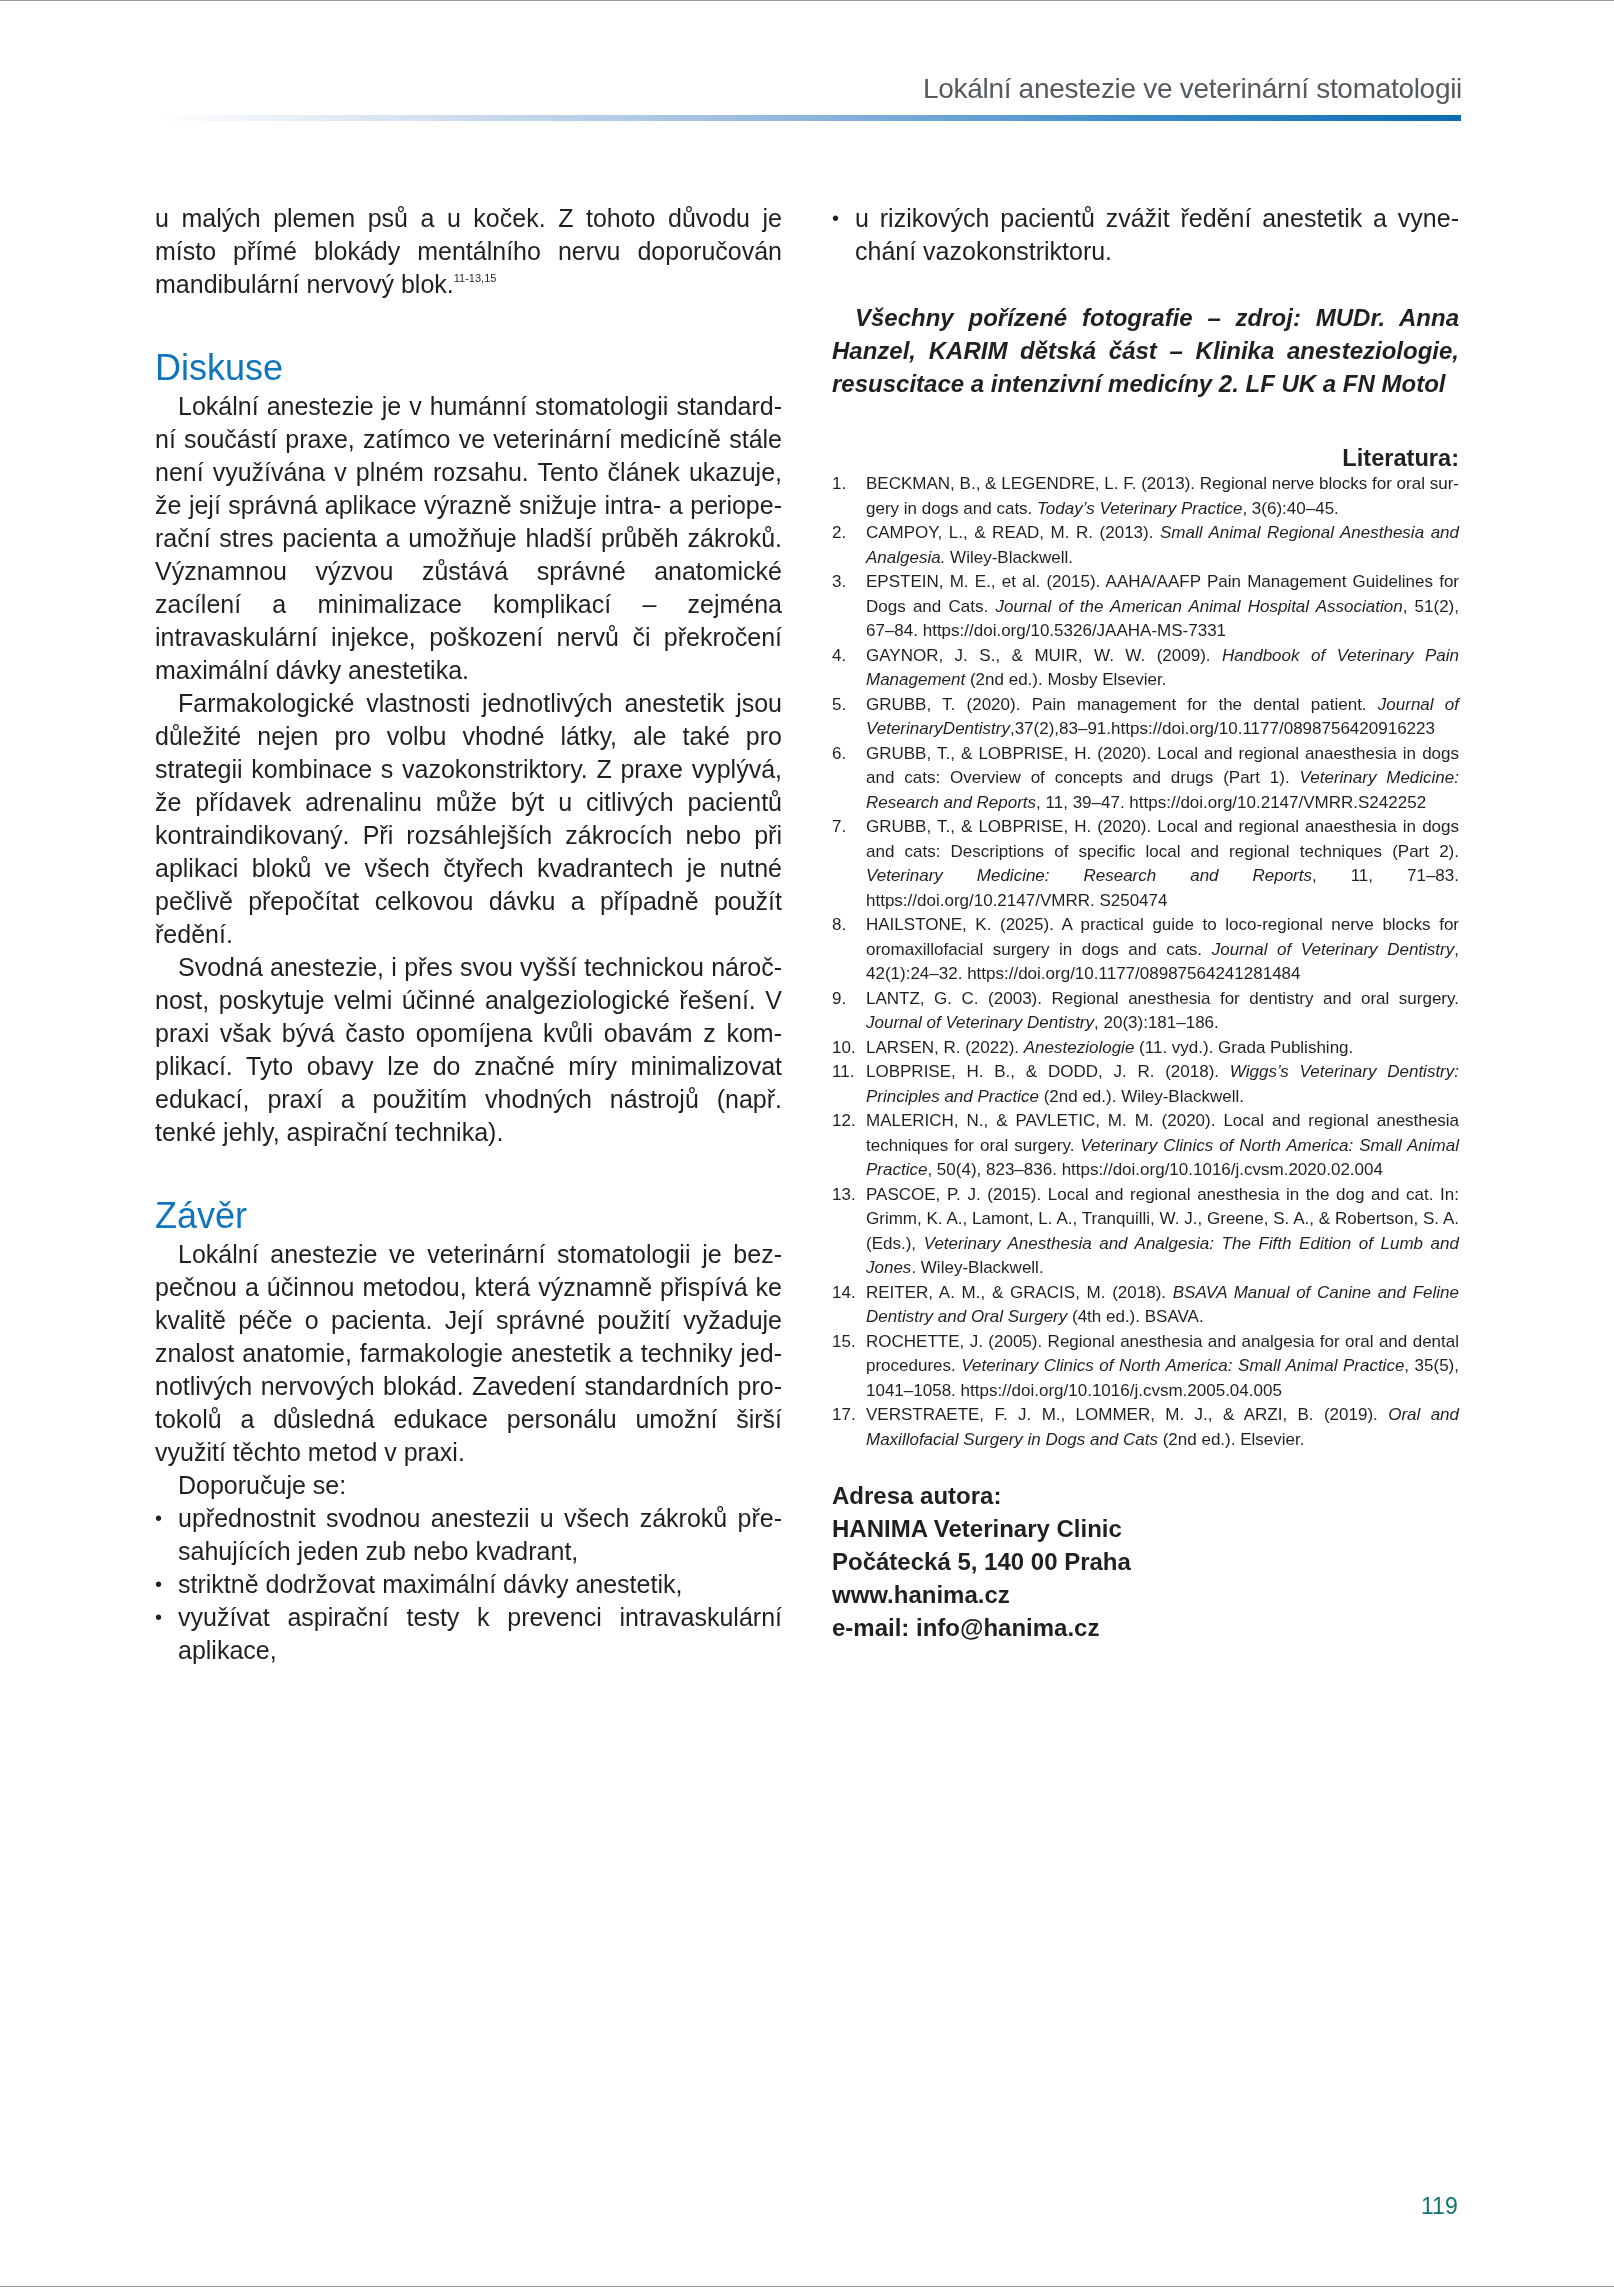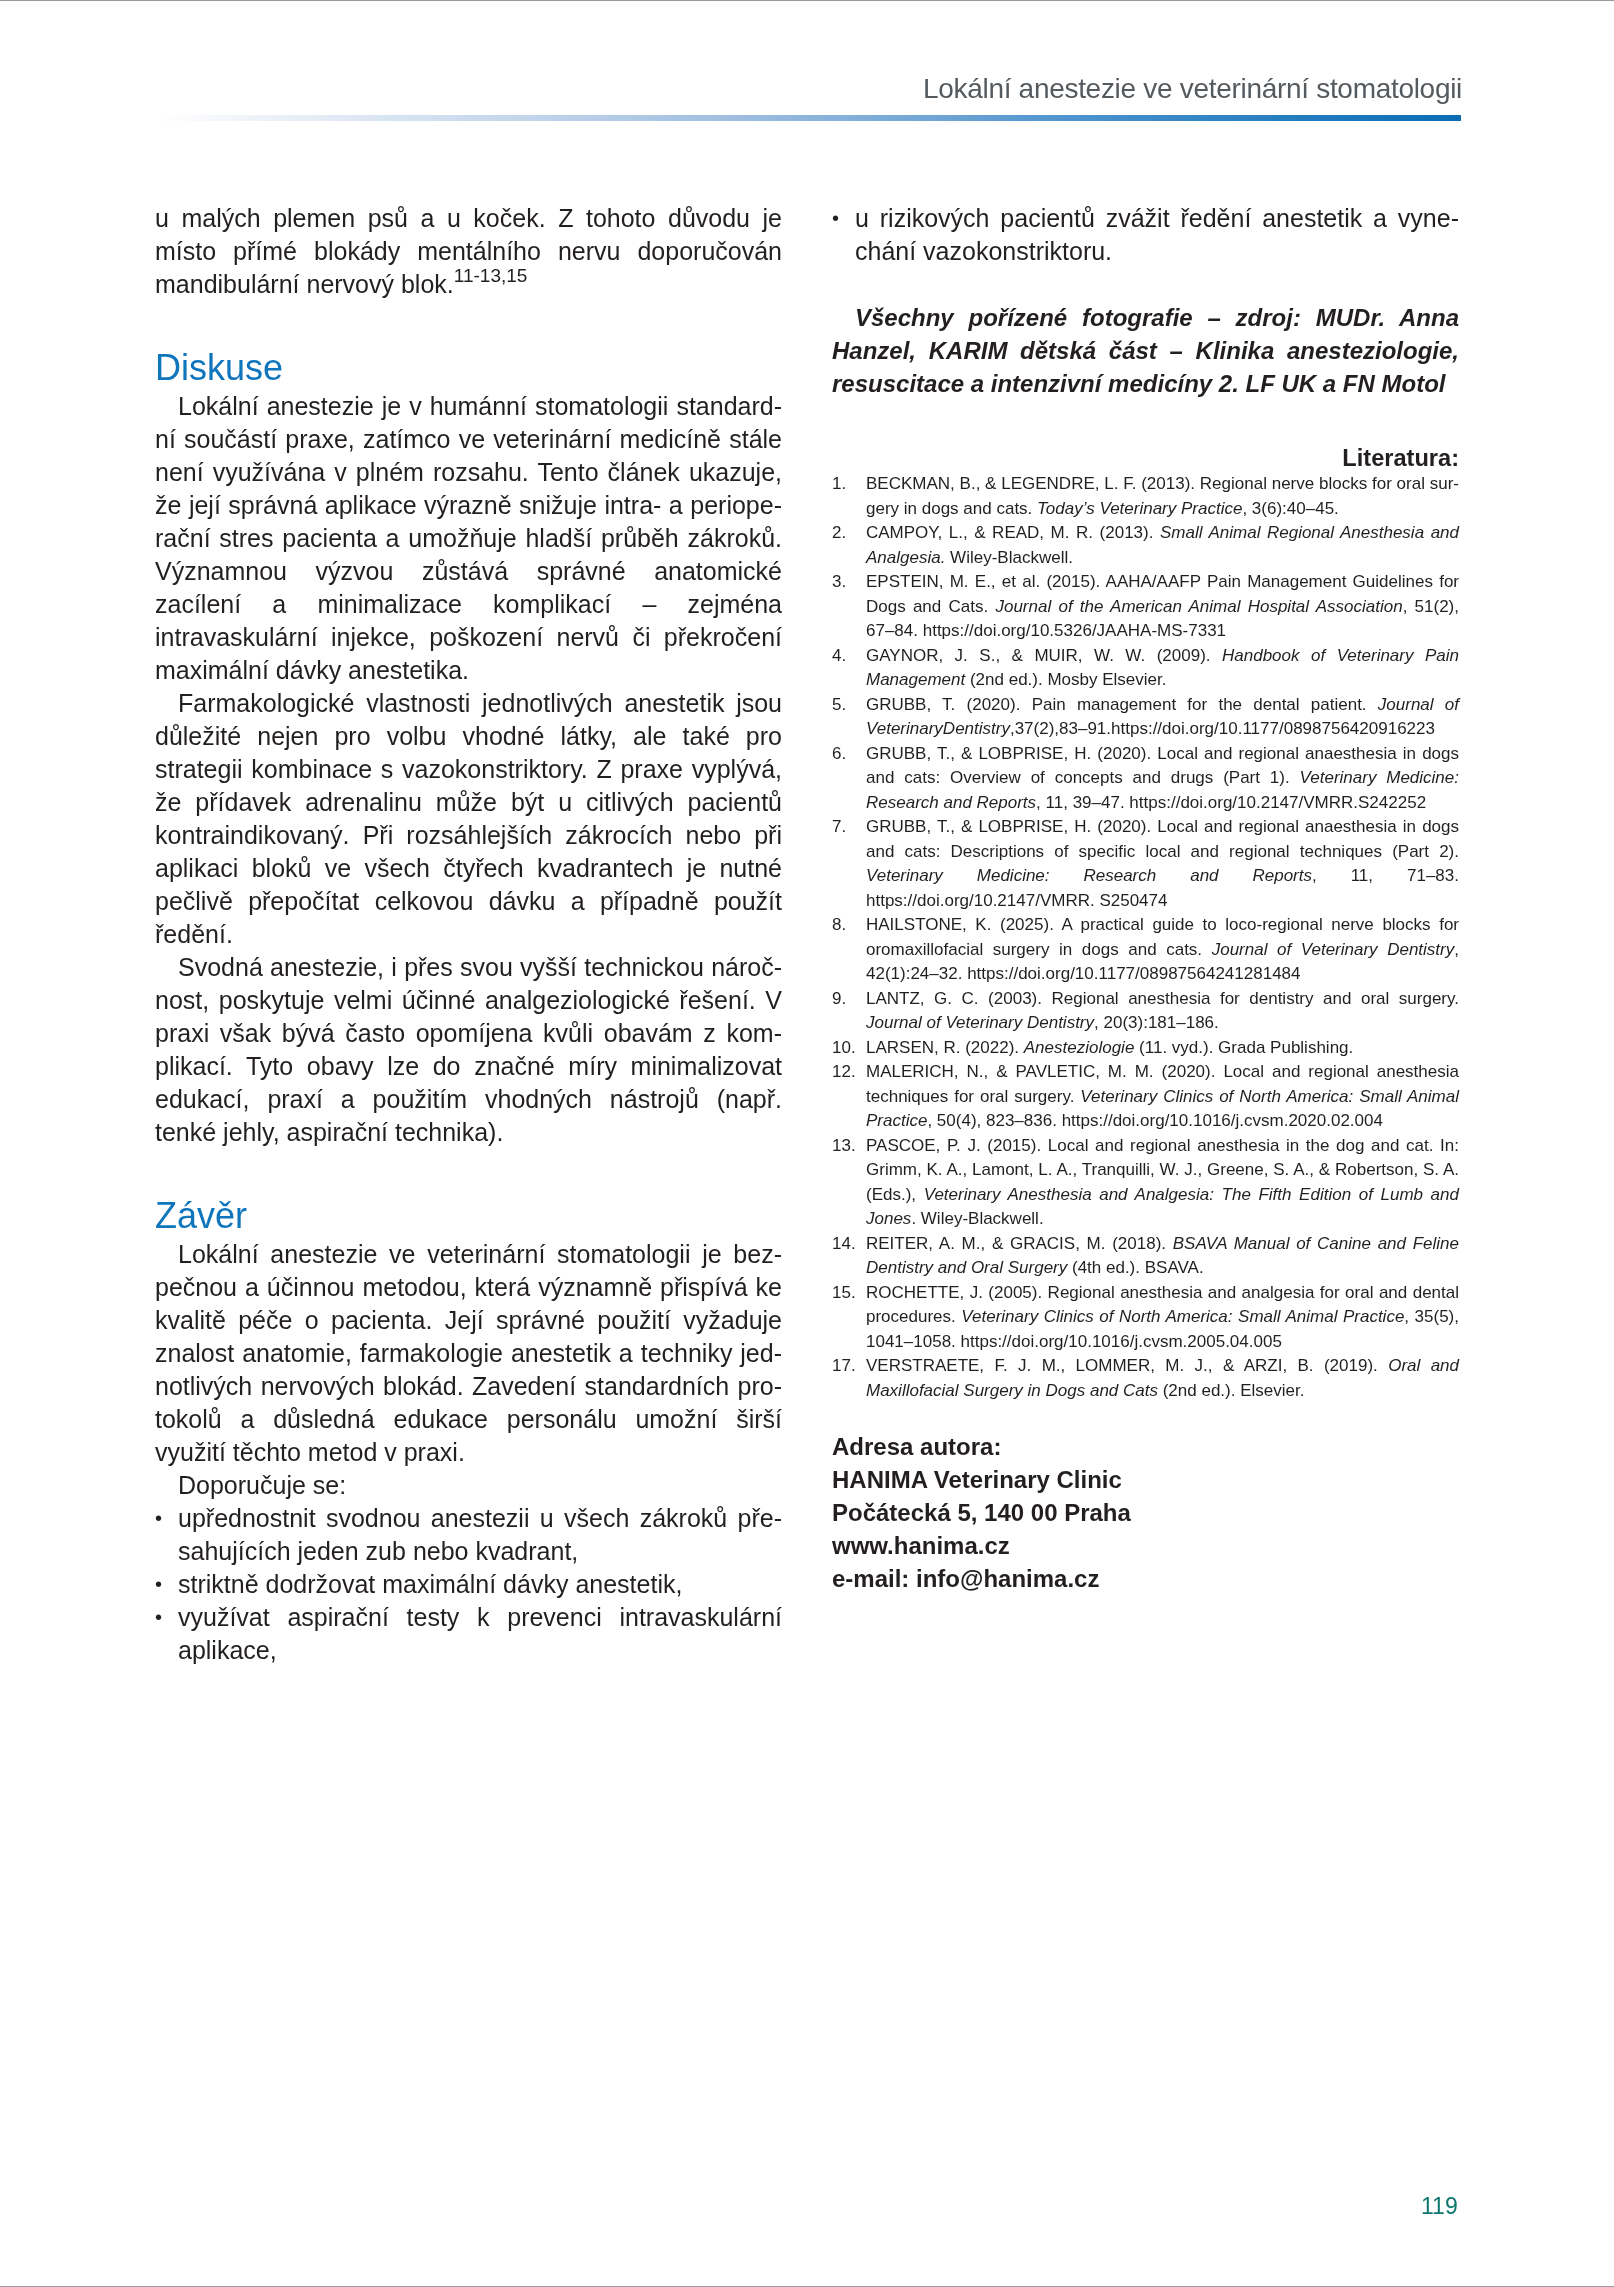--- a/index.html
+++ b/index.html
@@ -9,21 +9,21 @@
                  box-sizing: border-box; border-top: 0.9px solid #999; border-bottom: 0.9px solid #999; pointer-events: none; }
   .running-head { position: absolute; right: 153px; top: 73px; font-size: 28px; color: #555a5f;
                   font-weight: normal; letter-spacing: -0.3px; white-space: nowrap; }
   .head-rule { position: absolute; left: 155px; top: 115px; width: 1306px; height: 6.4px;
                background: linear-gradient(to right, #ffffff 0%, #dfe8f4 15%, #9dbde0 45%, #3f8cca 75%, #0a6db3 100%); }
   .col { position: absolute; top: 202px; width: 627px; }
   .col-left { left: 155px; }
   .col-right { left: 832px; }
   p.body { margin: 0; font-size: 25px; line-height: 33px; text-align: justify; hyphens: manual; }
   p.body.indent { text-indent: 23px; }
-  sup.ref { font-size: 19px; line-height: 0; vertical-align: 11px; }
+  sup.ref { font-size: 11px; line-height: 0; vertical-align: 11px; }
   h2.section { margin: 0; color: #0f75bc; font-weight: normal; font-size: 36px; line-height: 44px; }
   ul.bullets { list-style: none; margin: 0; padding: 0; }
   ul.bullets li { position: relative; padding-left: 23px; font-size: 25px; line-height: 33px; text-align: justify; }
   ul.bullets li::before { content: "•"; position: absolute; left: 0; top: 0; font-size: 20px; }
   .photo-credit { margin: 0; font-size: 24px; line-height: 33px; font-weight: bold; font-style: italic;
                   text-align: justify; text-indent: 23px; }
   .lit-title { font-size: 23.6px; font-weight: bold; margin: 0 0 0 27px; line-height: 27px; }
   ol.refs { list-style: none; margin: 0; padding: 0; }
   ol.refs li { position: relative; padding-left: 34px; font-size: 17px; line-height: 24.5px; text-align: justify; }
   ol.refs li .num { position: absolute; left: 0; top: 0; }
@@ -69,20 +69,21 @@
     <li><span class="num">1.</span><span>BECKMAN, B., &amp; LEGENDRE, L. F. (2013). Regional nerve blocks for oral sur­gery in dogs and cats. </span><i>Today’s Veterinary Practice</i><span>, 3(6):40–45.</span></li>
     <li><span class="num">2.</span><span>CAMPOY, L., &amp; READ, M. R. (2013). </span><i>Small Animal Regional Anesthesia and Analgesia.</i><span> Wiley-Blackwell.</span></li>
     <li><span class="num">3.</span><span>EPSTEIN, M. E., et al. (2015). AAHA/AAFP Pain Management Guidelines for Dogs and Cats. </span><i>Journal of the American Animal Hospital Association</i><span>, 51(2), 67–84. https://doi.org/10.5326/JAAHA-MS-7331</span></li>
     <li><span class="num">4.</span><span>GAYNOR, J. S., &amp; MUIR, W. W. (2009). </span><i>Handbook of Veterinary Pain Management</i><span> (2nd ed.). Mosby Elsevier.</span></li>
     <li><span class="num">5.</span><span>GRUBB, T. (2020). Pain management for the dental patient. </span><i>Journal of VeterinaryDentistry</i><span>,37(2),83–91.https://doi.org/10.1177/0898756420916223</span></li>
     <li><span class="num">6.</span><span>GRUBB, T., &amp; LOBPRISE, H. (2020). Local and regional anaesthesia in dogs and cats: Overview of concepts and drugs (Part 1). </span><i>Veterinary Medicine: Research and Reports</i><span>, 11, 39–47. https://doi.org/10.2147/VMRR.S242252</span></li>
     <li><span class="num">7.</span><span>GRUBB, T., &amp; LOBPRISE, H. (2020). Local and regional anaesthesia in dogs and cats: Descriptions of specific local and regional techniques (Part 2). </span><i>Veterinary Medicine: Research and Reports</i><span>, 11, 71–83. https://doi.org/10.2147/VMRR. S250474</span></li>
     <li><span class="num">8.</span><span>HAILSTONE, K. (2025). A practical guide to loco-regional nerve blocks for oromaxillofacial surgery in dogs and cats. </span><i>Journal of Veterinary Dentistry</i><span>, 42(1):24–32. https://doi.org/10.1177/08987564241281484</span></li>
     <li><span class="num">9.</span><span>LANTZ, G. C. (2003). Regional anesthesia for dentistry and oral surgery. </span><i>Journal of Veterinary Dentistry</i><span>, 20(3):181–186.</span></li>
     <li><span class="num">10.</span><span>LARSEN, R. (2022). </span><i>Anesteziologie</i><span> (11. vyd.). Grada Publishing.</span></li>
+    <li><span class="num">11.</span><span>LOBPRISE, H. B., &amp; DODD, J. R. (2018). </span><i>Wiggs’s Veterinary Dentistry: Principles and Practice</i><span> (2nd ed.). Wiley-Blackwell.</span></li>
     <li><span class="num">12.</span><span>MALERICH, N., &amp; PAVLETIC, M. M. (2020). Local and regional anesthesia tech­niques for oral surgery. </span><i>Veterinary Clinics of North America: Small Animal Practice</i><span>, 50(4), 823–836. https://doi.org/10.1016/j.cvsm.2020.02.004</span></li>
     <li><span class="num">13.</span><span>PASCOE, P. J. (2015). Local and regional anesthesia in the dog and cat. In: Grimm, K. A., Lamont, L. A., Tranquilli, W. J., Greene, S. A., &amp; Robertson, S. A. (Eds.), </span><i>Veterinary Anesthesia and Analgesia: The Fifth Edition of Lumb and Jones</i><span>. Wiley-Blackwell.</span></li>
     <li><span class="num">14.</span><span>REITER, A. M., &amp; GRACIS, M. (2018). </span><i>BSAVA Manual of Canine and Feline Dentistry and Oral Surgery</i><span> (4th ed.). BSAVA.</span></li>
     <li><span class="num">15.</span><span>ROCHETTE, J. (2005). Regional anesthesia and analgesia for oral and dental procedures. </span><i>Veterinary Clinics of North America: Small Animal Practice</i><span>, 35(5), 1041–1058. https://doi.org/10.1016/j.cvsm.2005.04.005</span></li>
     <li><span class="num">17.</span><span>VERSTRAETE, F. J. M., LOMMER, M. J., &amp; ARZI, B. (2019). </span><i>Oral and Maxillofacial Surgery in Dogs and Cats</i><span> (2nd ed.). Elsevier.</span></li>
   </ol>
 
   <div class="address" style="margin-top:27px;">
     <div>Adresa autora:</div>
     <div>HANIMA Veterinary Clinic</div>

